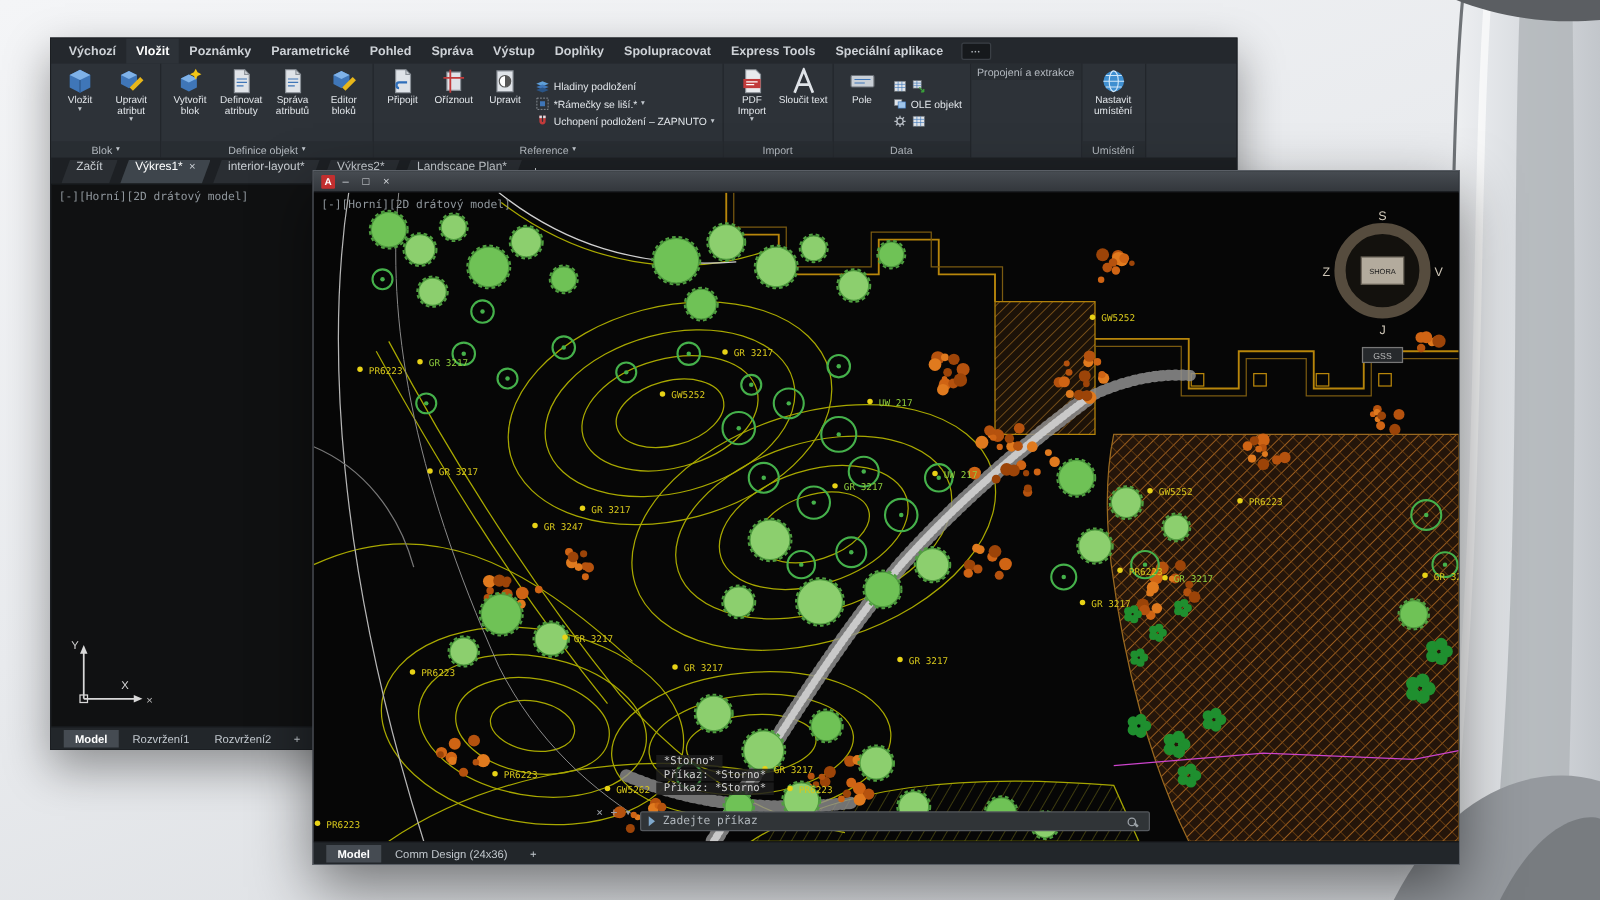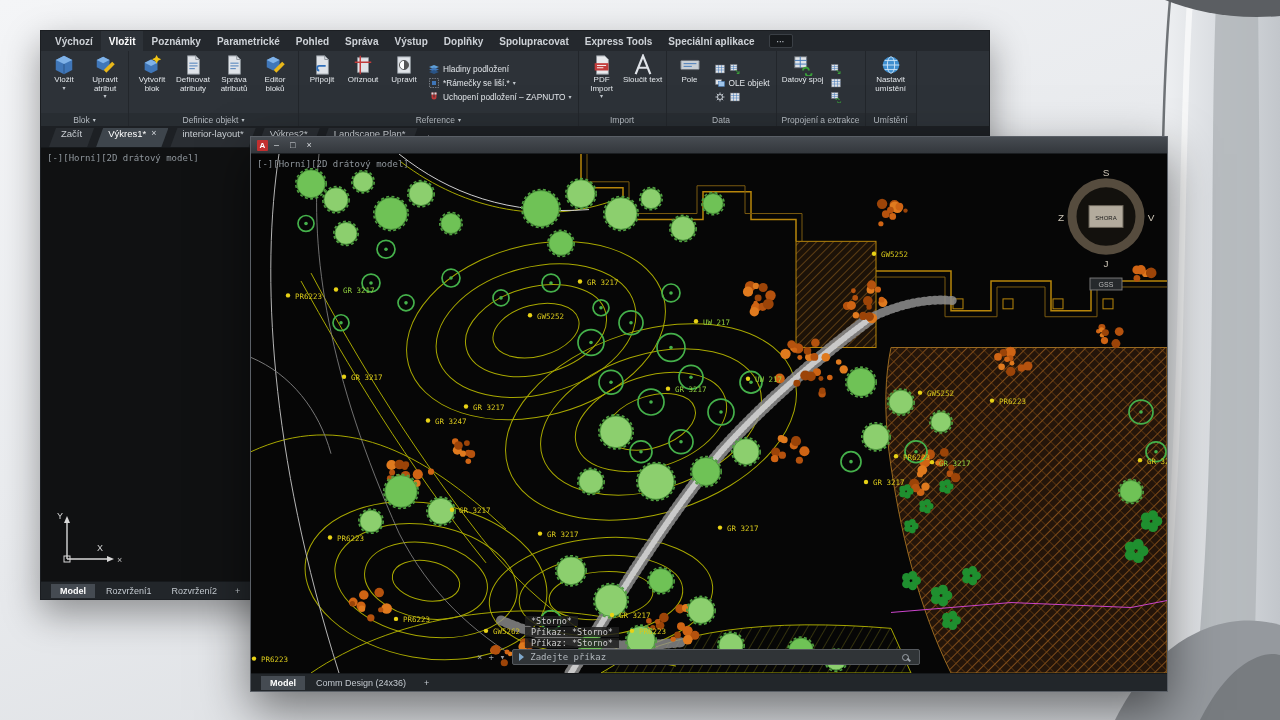--- a/index.html
+++ b/index.html
@@ -66,21 +66,21 @@
   .ctrl span{cursor:default;}
   .ft-canvas{flex:1;position:relative;background:#060606;overflow:hidden;}
   .ft-canvas > svg{position:absolute;inset:0;width:100%;height:100%;}
   
   .cmd{position:absolute;left:226px;bottom:8px;z-index:4;font-family:"DejaVu Sans Mono",monospace;}
   .cmd-hist span{display:block;width:max-content;background:rgba(30,30,30,.85);color:#cfcfcf;
     font-size:8.5px;padding:0 6px;margin-bottom:1px;margin-left:48px;}
   .cmd-row{display:flex;align-items:center;gap:7px;margin-top:1px;}
   .cmd-left{display:flex;gap:6px;color:#9aa0a6;font-size:9px;align-items:center;}
   .cmd-bar{width:408px;height:16px;background:#303437;border:1px solid #55595e;border-radius:2px;
-    display:flex;align-items:center;gap:6px;padding:0 6px;color:#b0b6bb;font-size:9px;}
+    display:flex;align-items:center;gap:6px;padding:0 6px;color:#b0b6bb;font-size:9px;margin-top:12px;}
   .cmd-bar .tri{width:0;height:0;border-left:5px solid #7fa8cc;border-top:4px solid transparent;
     border-bottom:4px solid transparent;}
   .mag{width:7px;height:7px;border:1.5px solid #9aa0a6;border-radius:50%;position:relative;
     margin-left:auto;margin-right:4px;}
   .mag::after{content:'';position:absolute;width:4px;height:1.5px;background:#9aa0a6;
     transform:rotate(45deg);right:-3px;bottom:-1px;}
   .hidden-defs{position:absolute;width:0;height:0;overflow:hidden;}
 </style>
 </head>
 <body>
@@ -374,45 +374,20 @@
               </svg>
           </div>
         </div>
       </div>
       <div class="panel-foot">
         <span>Data</span>
       </div>
     </div>
 
     <div class="panel">
-      <div class="panel-body">
-        <div class="bigbtn" style="width:46px">
-          <svg class="ic">
-              <use href="#s-datalink"></use>
-            </svg>
-          <span>Datový spoj</span>
-        </div>
-        <div class="scol">
-          <div class="srow">
-            <svg class="ic">
-                <use href="#s-extract"></use>
-              </svg>
-          </div>
-          <div class="srow">
-            <svg class="ic">
-                <use href="#s-table"></use>
-              </svg>
-          </div>
-          <div class="srow">
-            <svg class="ic">
-                <use href="#s-datalink"></use>
-              </svg>
-          </div>
-        </div>
-      </div>
       <div class="panel-foot">
         <span>Propojení a extrakce</span>
       </div>
     </div>
 
     <div class="panel">
       <div class="panel-body">
         <div class="bigbtn" style="width:44px">
           <svg class="ic">
               <use href="#s-globe"></use>

